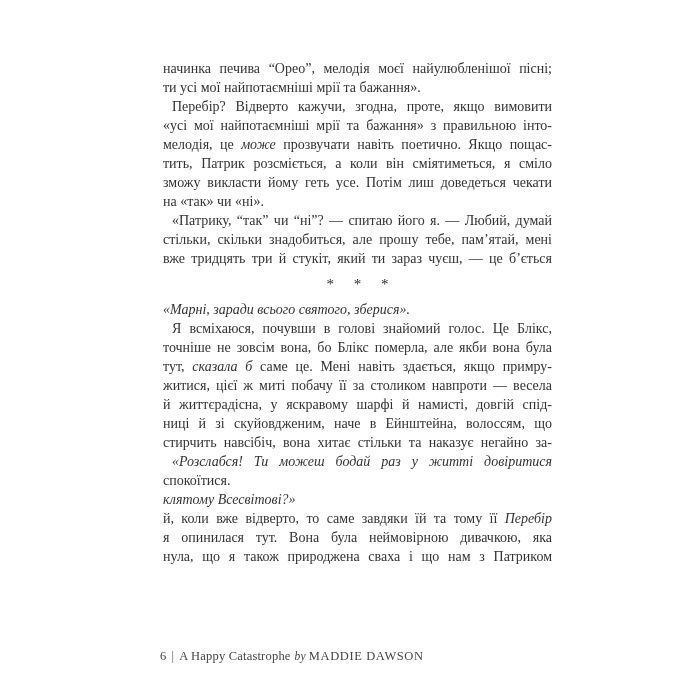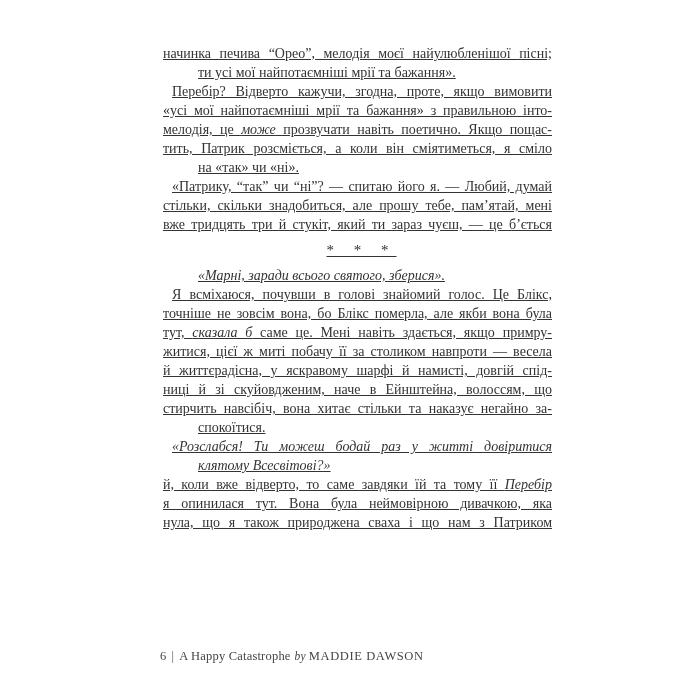--- a/index.html
+++ b/index.html
@@ -12,34 +12,32 @@
     width: 700px;
     height: 700px;
     background: #ffffff;
     overflow: hidden;
     font-family: "Liberation Serif", "DejaVu Serif", serif;
     color: #333333;
   }
   .text-block {
     position: absolute;
     left: 163px;
-    top: 44px;
+    top: 59px;
     width: 389px;
     font-size: 14px;
-    text-decoration: underline;
   }
   .line {
     height: 19px;
     line-height: 19px;
     text-align: justify;
     text-align-last: justify;
   }
   .line.end {
     text-align-last: left;
-    margin-left: 35px;
   }
   .line.ind {
     text-indent: 9px;
   }
   .line.stars {
     text-align: center;
     text-align-last: center;
     letter-spacing: 8px;
     text-indent: 8px;
     font-size: 15px;
@@ -76,35 +74,36 @@
 <body>
 
 <div class="page">
   <div class="text-block">
       <div class="line"><span>начинка печива “Орео”, мелодія моєї найулюбленішої пісні;</span></div>
       <div class="line end"><span>ти усі мої найпотаємніші мрії та бажання».</span></div>
       <div class="line ind"><span>Перебір? Відверто кажучи, згодна, проте, якщо вимовити</span></div>
       <div class="line"><span>«усі мої найпотаємніші мрії та бажання» з правильною інто-</span></div>
       <div class="line"><span>мелодія, це </span><span class="it">може</span><span> прозвучати навіть поетично. Якщо пощас-</span></div>
       <div class="line"><span>тить, Патрик розсміється, а коли він сміятиметься, я сміло</span></div>
+      <div class="line"><span>зможу викласти йому геть усе. Потім лиш доведеться чекати</span></div>
       <div class="line end"><span>на «так» чи «ні».</span></div>
       <div class="line ind"><span>«Патрику, “так” чи “ні”? — спитаю його я. — Любий, думай</span></div>
       <div class="line"><span>стільки, скільки знадобиться, але прошу тебе, пам’ятай, мені</span></div>
       <div class="line"><span>вже тридцять три й стукіт, який ти зараз чуєш, — це б’ється</span></div>
       <div class="line stars">* * *</div>
       <div class="line end"><span class="it">«Марні, заради всього святого, зберися».</span></div>
       <div class="line ind"><span>Я всміхаюся, почувши в голові знайомий голос. Це Блікс,</span></div>
       <div class="line"><span>точніше не зовсім вона, бо Блікс померла, але якби вона була</span></div>
       <div class="line"><span>тут, </span><span class="it">сказала б</span><span> саме це. Мені навіть здається, якщо примру-</span></div>
       <div class="line"><span>житися, цієї ж миті побачу її за столиком навпроти — весела</span></div>
       <div class="line"><span>й життєрадісна, у яскравому шарфі й намисті, довгій спід-</span></div>
       <div class="line"><span>ниці й зі скуйовдженим, наче в Ейнштейна, волоссям, що</span></div>
       <div class="line"><span>стирчить навсібіч, вона хитає стільки та наказує негайно за-</span></div>
+      <div class="line ind"><span class="it">«Розслабся! Ти можеш бодай раз у житті довіритися</span></div>
       <div class="line end"><span>спокоїтися.</span></div>
-      <div class="line ind"><span class="it">«Розслабся! Ти можеш бодай раз у житті довіритися</span></div>
       <div class="line end"><span class="it">клятому Всесвітові?»</span></div>
       <div class="line"><span>й, коли вже відверто, то саме завдяки їй та тому її </span><span class="it">Перебір</span></div>
       <div class="line"><span>я опинилася тут. Вона була неймовірною дивачкою, яка</span></div>
       <div class="line"><span>нула, що я також природжена сваха і що нам з Патриком</span></div>
     </div>
   <div class="footer">
     <span>6</span><span class="divider">|</span><span>A Happy Catastrophe</span><span class="by">by</span><span class="author">MADDIE DAWSON</span>
   </div>
 </div>
 

